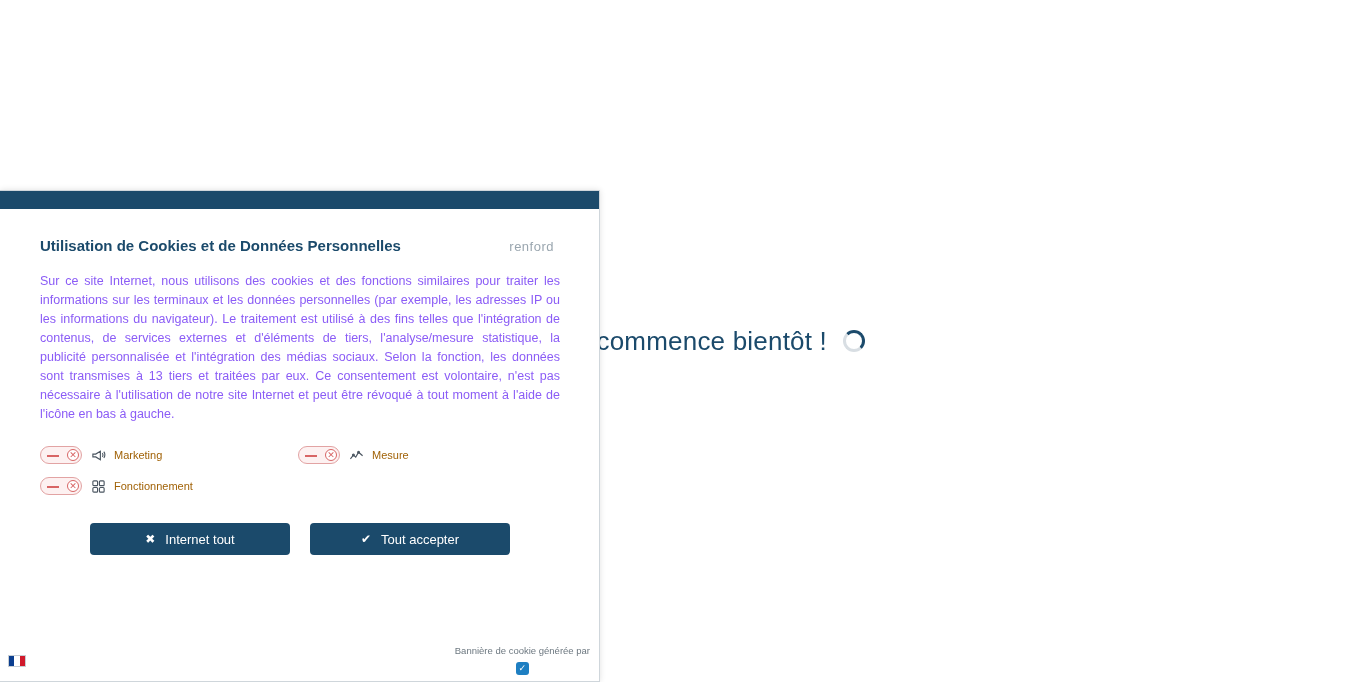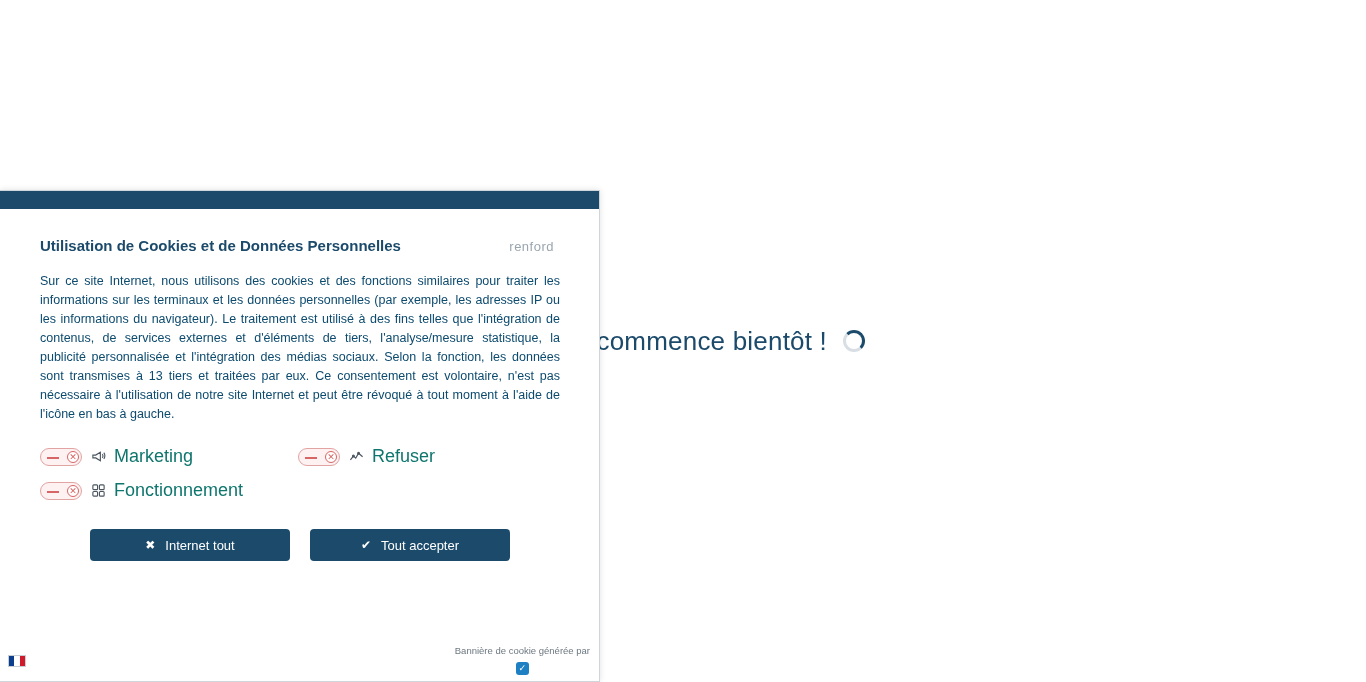--- a/index.html
+++ b/index.html
@@ -110,21 +110,21 @@
     position: relative;
     top: 2px;
     padding-right: 6px;
     margin-left: 44px;
   }
 
   #banner-description {
     margin-top: 17px;
     font-size: 12.5px;
     line-height: 19px;
-    color: #0c4a6e;
+    color: #8b5cf6;
     text-align: justify;
     text-justify: inter-word;
   }
 
   
   #purpose-grid {
     margin-top: 22px;
     display: grid;
     grid-template-columns: 258px 258px;
     row-gap: 13px;
@@ -177,22 +177,22 @@
     width: 16px;
     height: 16px;
     color: #4a5560;
     display: inline-flex;
     align-items: center;
     justify-content: center;
     flex: 0 0 auto;
   }
 
   .purpose-label {
-    font-size: 18px;
-    color: #0f766e;
+    font-size: 11px;
+    color: #a16207;
   }
 
   
   #banner-actions {
     margin-top: 28px;
     display: flex;
     justify-content: center;
     gap: 20px;
   }
 
@@ -334,21 +334,21 @@
             <span class="bar"></span>
             <span class="knob">✕</span>
           </div>
           <span class="purpose-icon">
             <svg width="15" height="15" viewBox="0 0 16 16" fill="none" stroke="currentColor" stroke-width="1.2">
               <path d="M1.5 11.5l3.2-4 2.5 2.2 3-5.2 4.3 3.8"></path>
               <circle cx="4.7" cy="7.5" r="1"></circle>
               <circle cx="10.2" cy="4.5" r="1"></circle>
             </svg>
           </span>
-          <span class="purpose-label">Refuser</span>
+          <span class="purpose-label">Mesure</span>
         </div>
 
         <div class="purpose-item">
           <div class="toggle">
             <span class="bar"></span>
             <span class="knob">✕</span>
           </div>
           <span class="purpose-icon">
             <svg width="15" height="15" viewBox="0 0 16 16" fill="none" stroke="currentColor" stroke-width="1.2">
               <rect x="2" y="2" width="5" height="5" rx="1"></rect>

